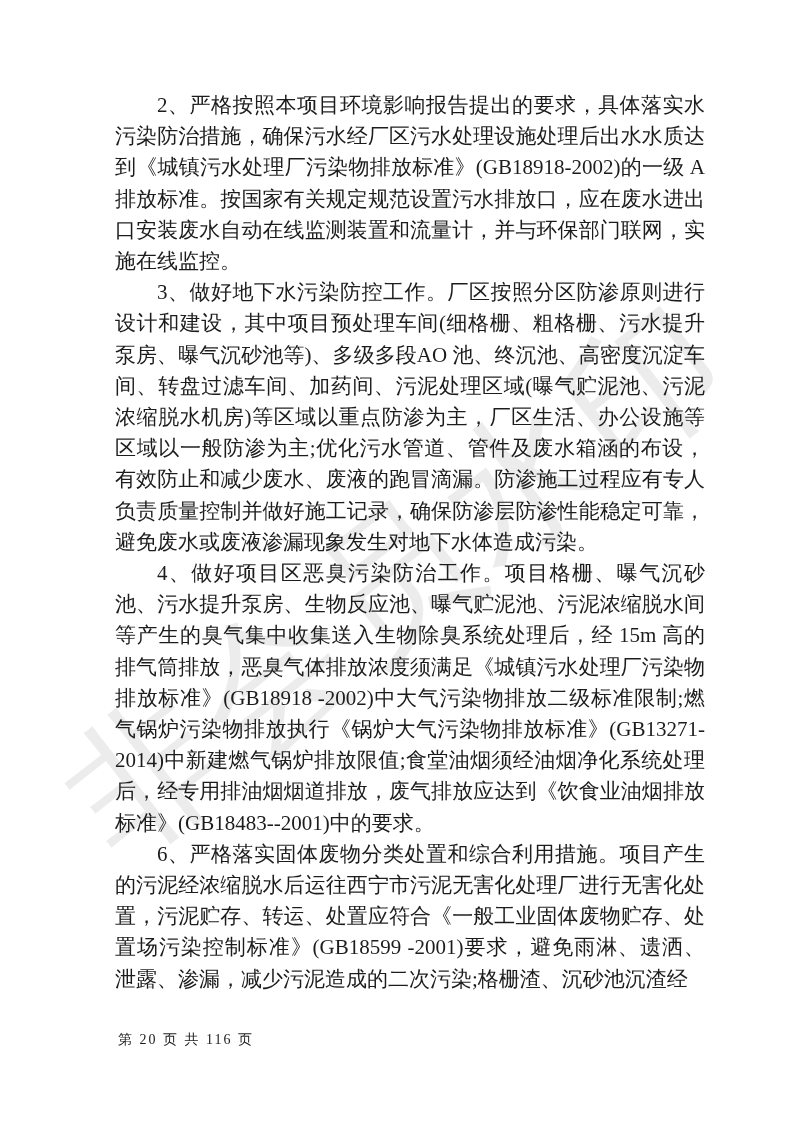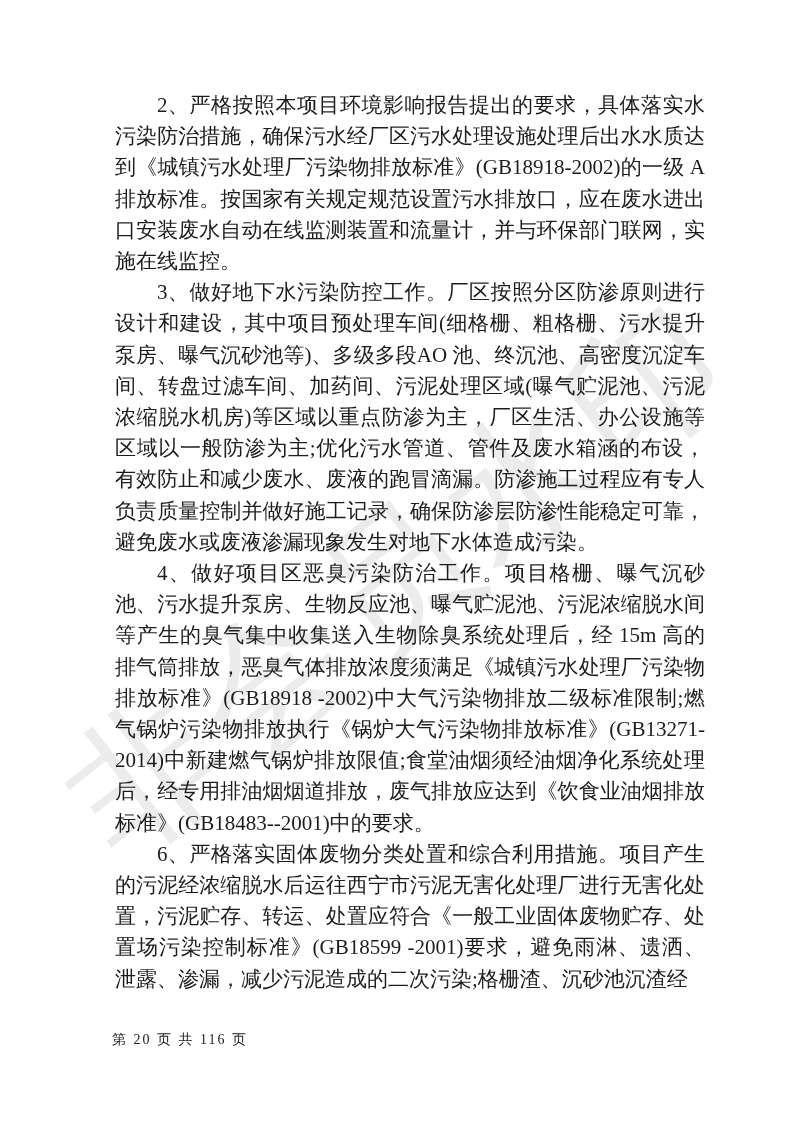--- a/index.html
+++ b/index.html
@@ -41,21 +41,21 @@
     text-justify: inter-ideograph;
     text-align-last: left;
   }
   .content p {
     margin: 0;
     padding: 0;
     text-indent: 2em;
   }
   .footer {
     position: absolute;
-    left: 112px;
+    left: 118px;
     top: 1031px;
     z-index: 1;
     color: #1a1a1a;
     font-size: 14px;
     letter-spacing: 2px;
     font-family: "Liberation Serif", "DejaVu Serif", serif;
   }
 </style>
 </head>
 <body>

